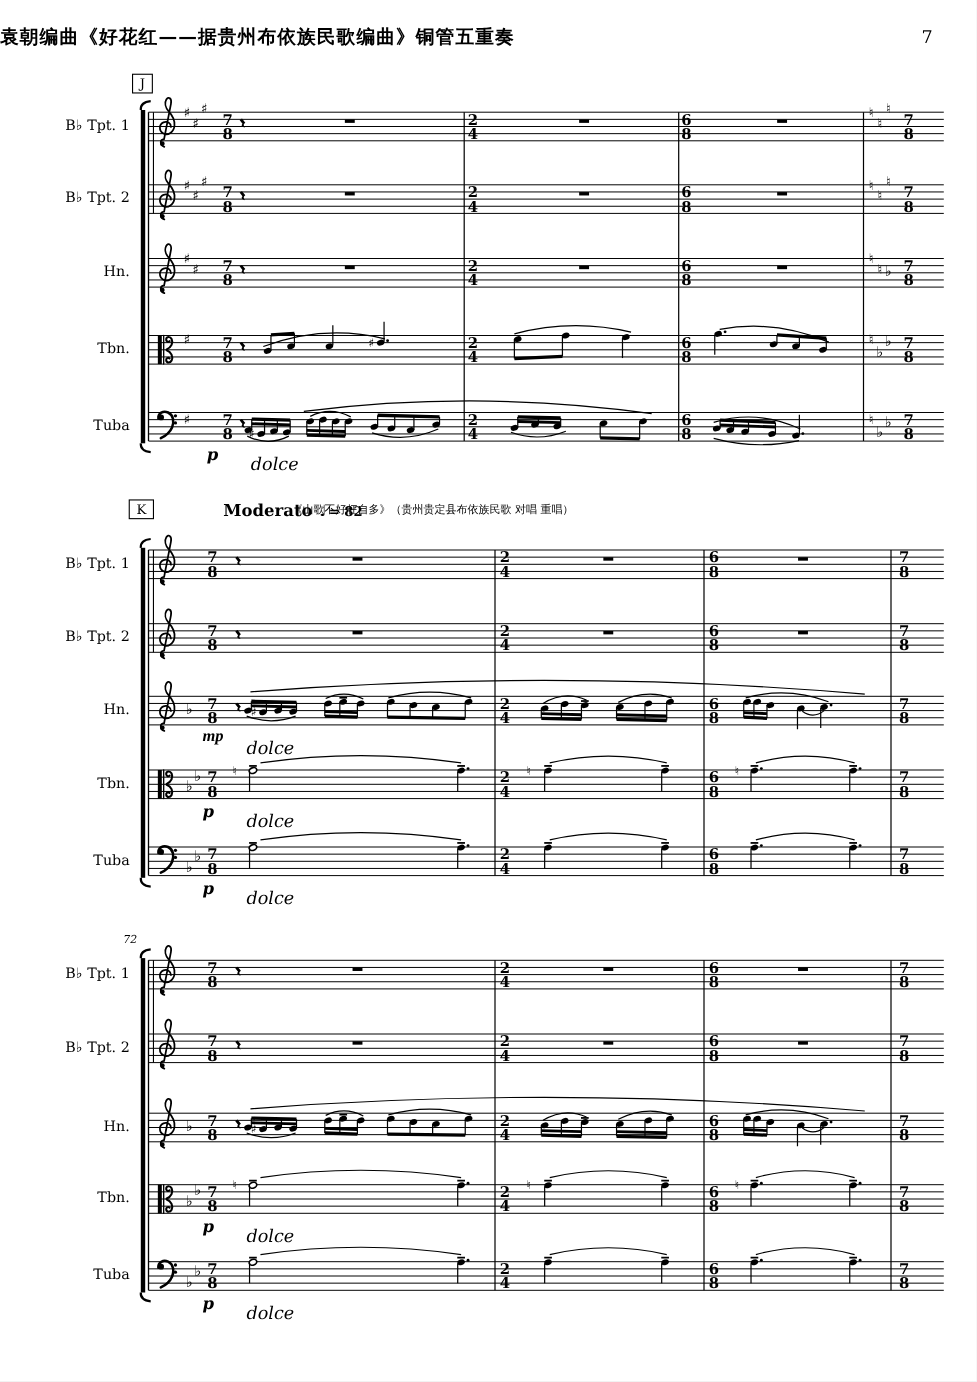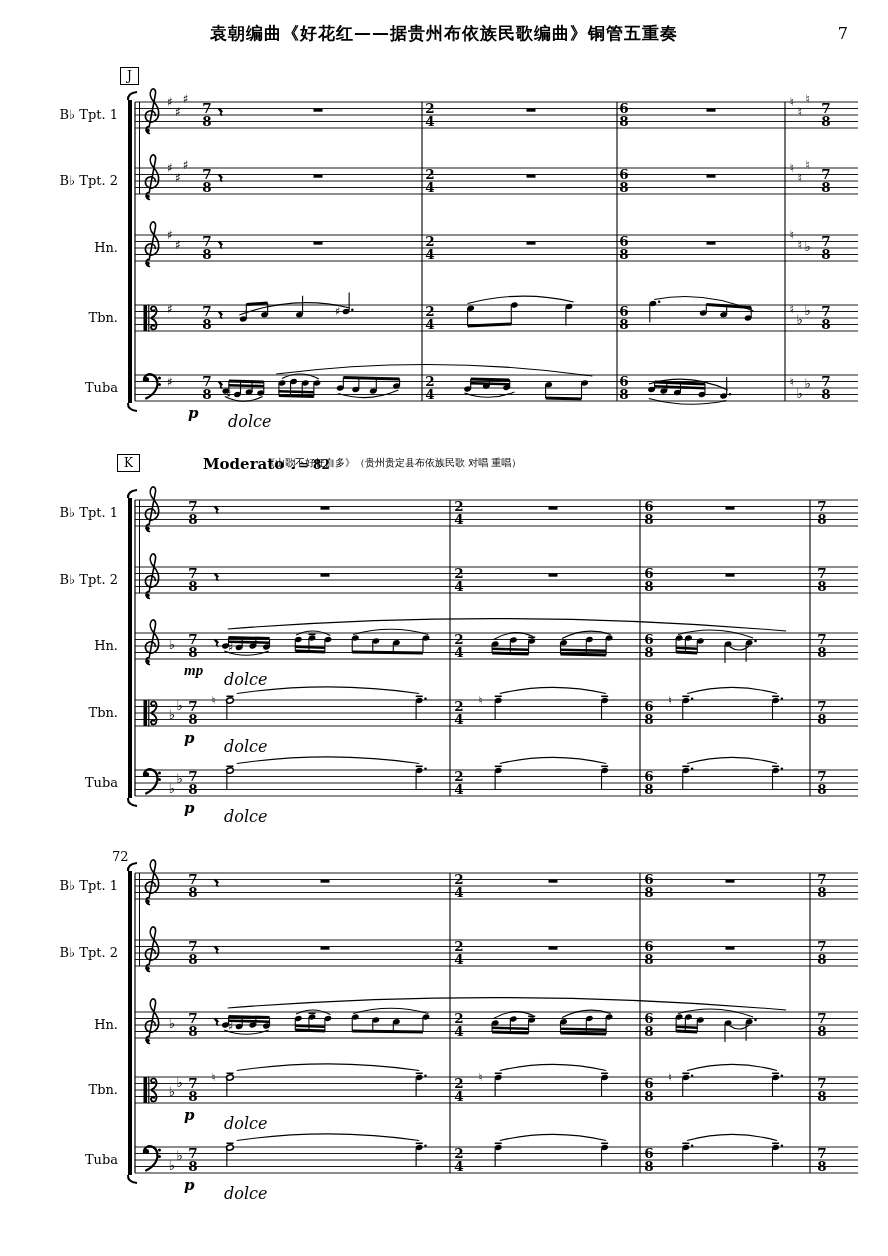--- a/index.html
+++ b/index.html
@@ -1,26 +1,26 @@
 <!DOCTYPE html>
 <html><head>
 <meta charset="utf-8">
 <style>
   html,body{margin:0;padding:0;background:#e8e8e8;}
   .page{position:relative;width:888px;height:1256px;background:#ffffff;overflow:hidden;
         font-family:"DejaVu Serif",serif;color:#000;}
   .abs{position:absolute;}
-  .title{left:0;top:22px;width:100%;text-align:center;font-size:17px;letter-spacing:1px;font-weight:bold;}
+  .title{left:0;top:22px;width:100%;font-size:17px;letter-spacing:1px;font-weight:bold;}
   .pagenum{right:40px;top:24px;font-size:16px;}
   .watermark{right:16px;top:1216px;font:bold italic 22px "Liberation Sans",sans-serif;
              color:#3a3a44;letter-spacing:1px;}
   .ins-label{width:118px;text-align:right;font-weight:normal;font-size:13px;white-space:nowrap;
              font-family:"DejaVu Serif",serif;}
   .rehearsal{border:1.2px solid #000;font-size:12px;padding:1px 6px;background:#fff;}
-  .mnum{font-size:13px;}
+  .mnum{font-size:10px;font-style:italic;}
   .tempo{white-space:nowrap;margin-left:43px;}
   .tempo-word{font-weight:bold;font-size:15px;}
   .beat{font-family:"DejaVu Sans",sans-serif;font-size:14px;}
   .tempo-eq{font-weight:bold;font-size:12px;}
   .annotation{font-size:10px;white-space:nowrap;}
   .dyn{font-style:italic;font-weight:bold;font-size:15px;}
   .expr{font-style:italic;font-size:16px;}
   svg{position:absolute;left:0;top:0;}
 </style>
 </head>

